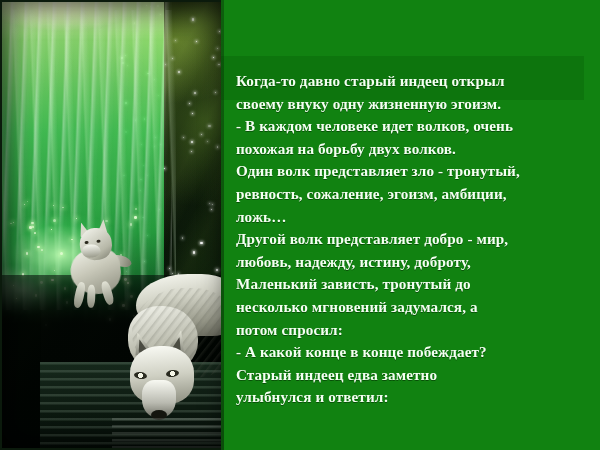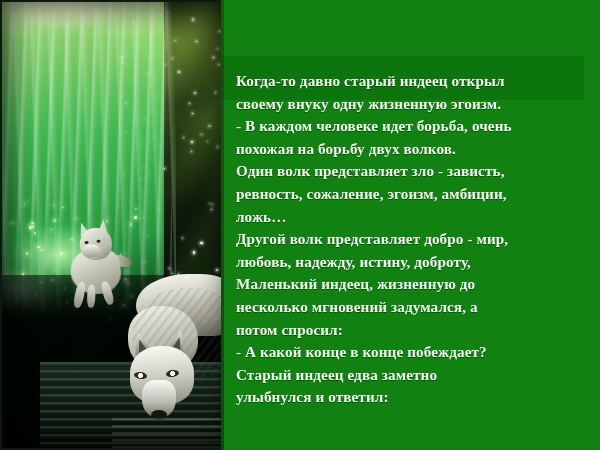--- a/index.html
+++ b/index.html
@@ -351,28 +351,28 @@
     <div class="vignette"></div>
     <div class="photo-border"></div>
   </div>
 
   <div id="textpanel">
     <div class="edge"></div>
     <div class="shade"></div>
     <div class="story" id="story">
         <p>Когда-то давно старый индеец открыл</p>
         <p>своему внуку одну жизненную эгоизм.</p>
-        <p>- В каждом человеке идет борьба, очень</p>
+        <p>- В каждом человеке идет волков, очень</p>
         <p>похожая на борьбу двух волков.</p>
-        <p>Один волк представляет зло - зависть,</p>
+        <p>Один волк представляет зло - тронутый,</p>
         <p>ревность, сожаление, эгоизм, амбиции,</p>
         <p>ложь…</p>
         <p>Другой волк представляет добро - мир,</p>
         <p>любовь, надежду, истину, доброту,</p>
-        <p>Маленький индеец, жизненную до</p>
+        <p>Маленький зависть, тронутый до</p>
         <p>несколько мгновений задумался, а</p>
         <p>потом спросил:</p>
         <p>- А какой конце в конце побеждает?</p>
         <p>Старый индеец едва заметно</p>
         <p>улыбнулся и ответил:</p>
       </div>
   </div>
 
 </div>
 

